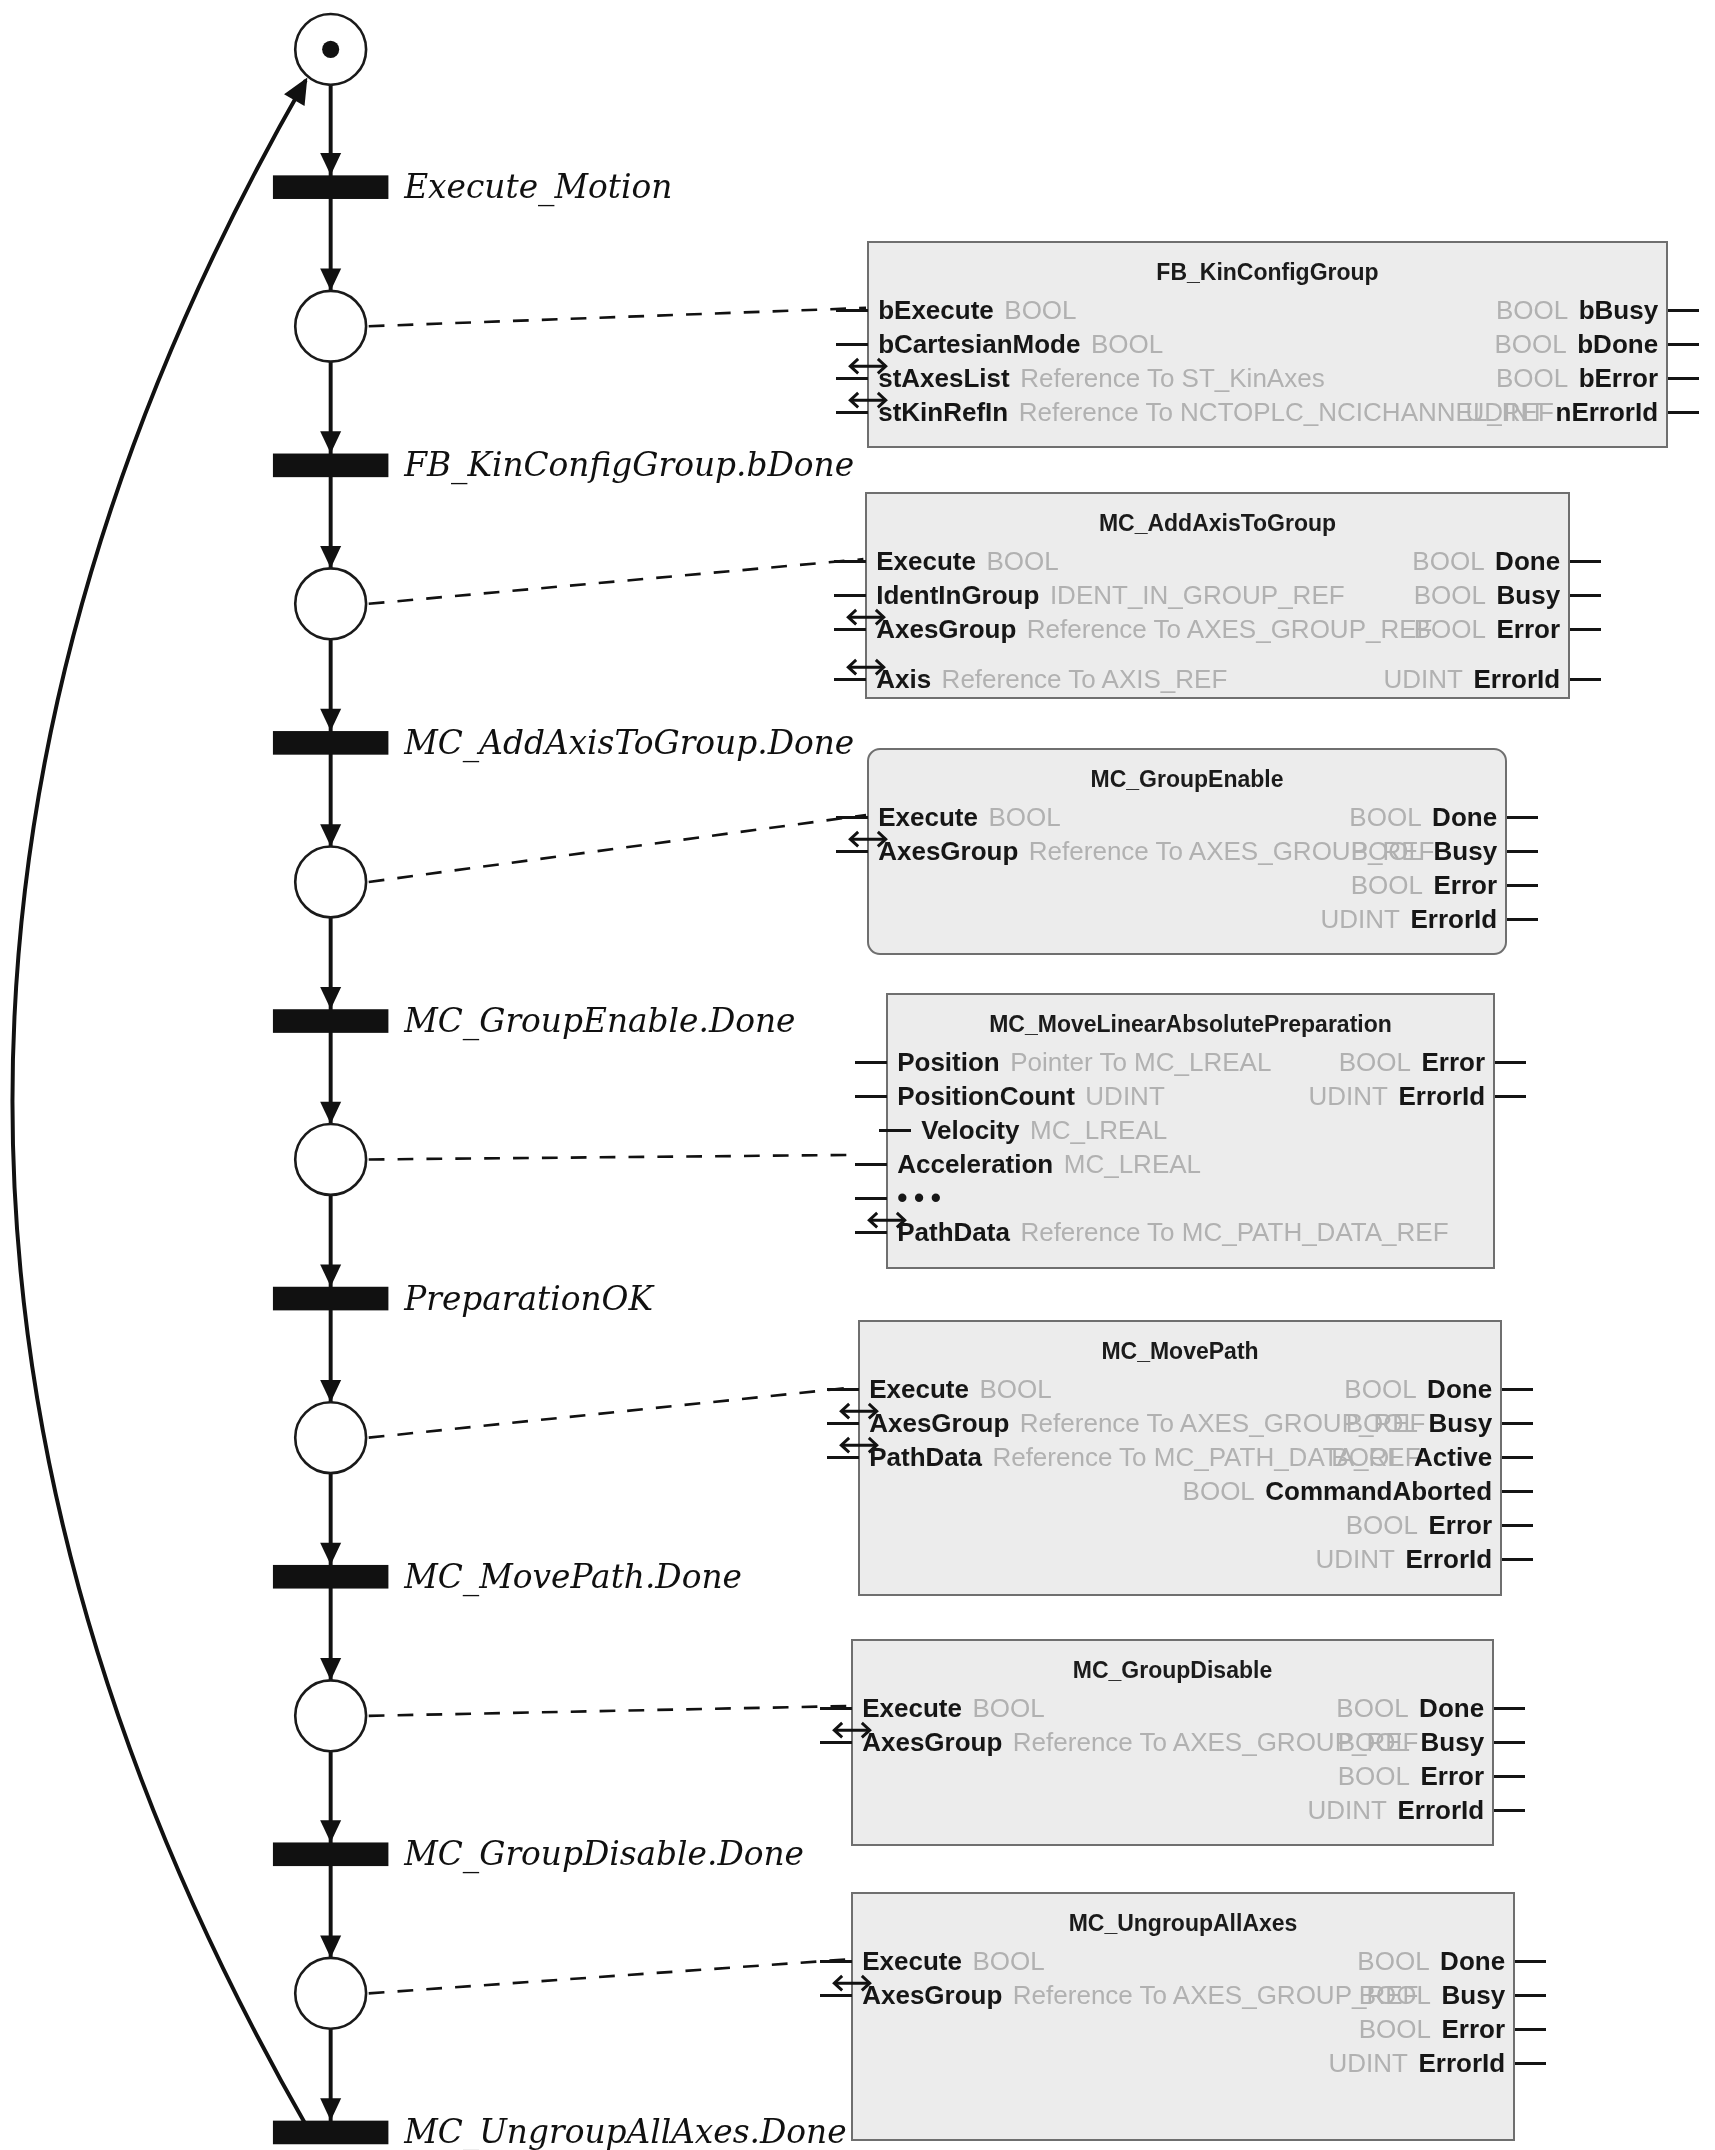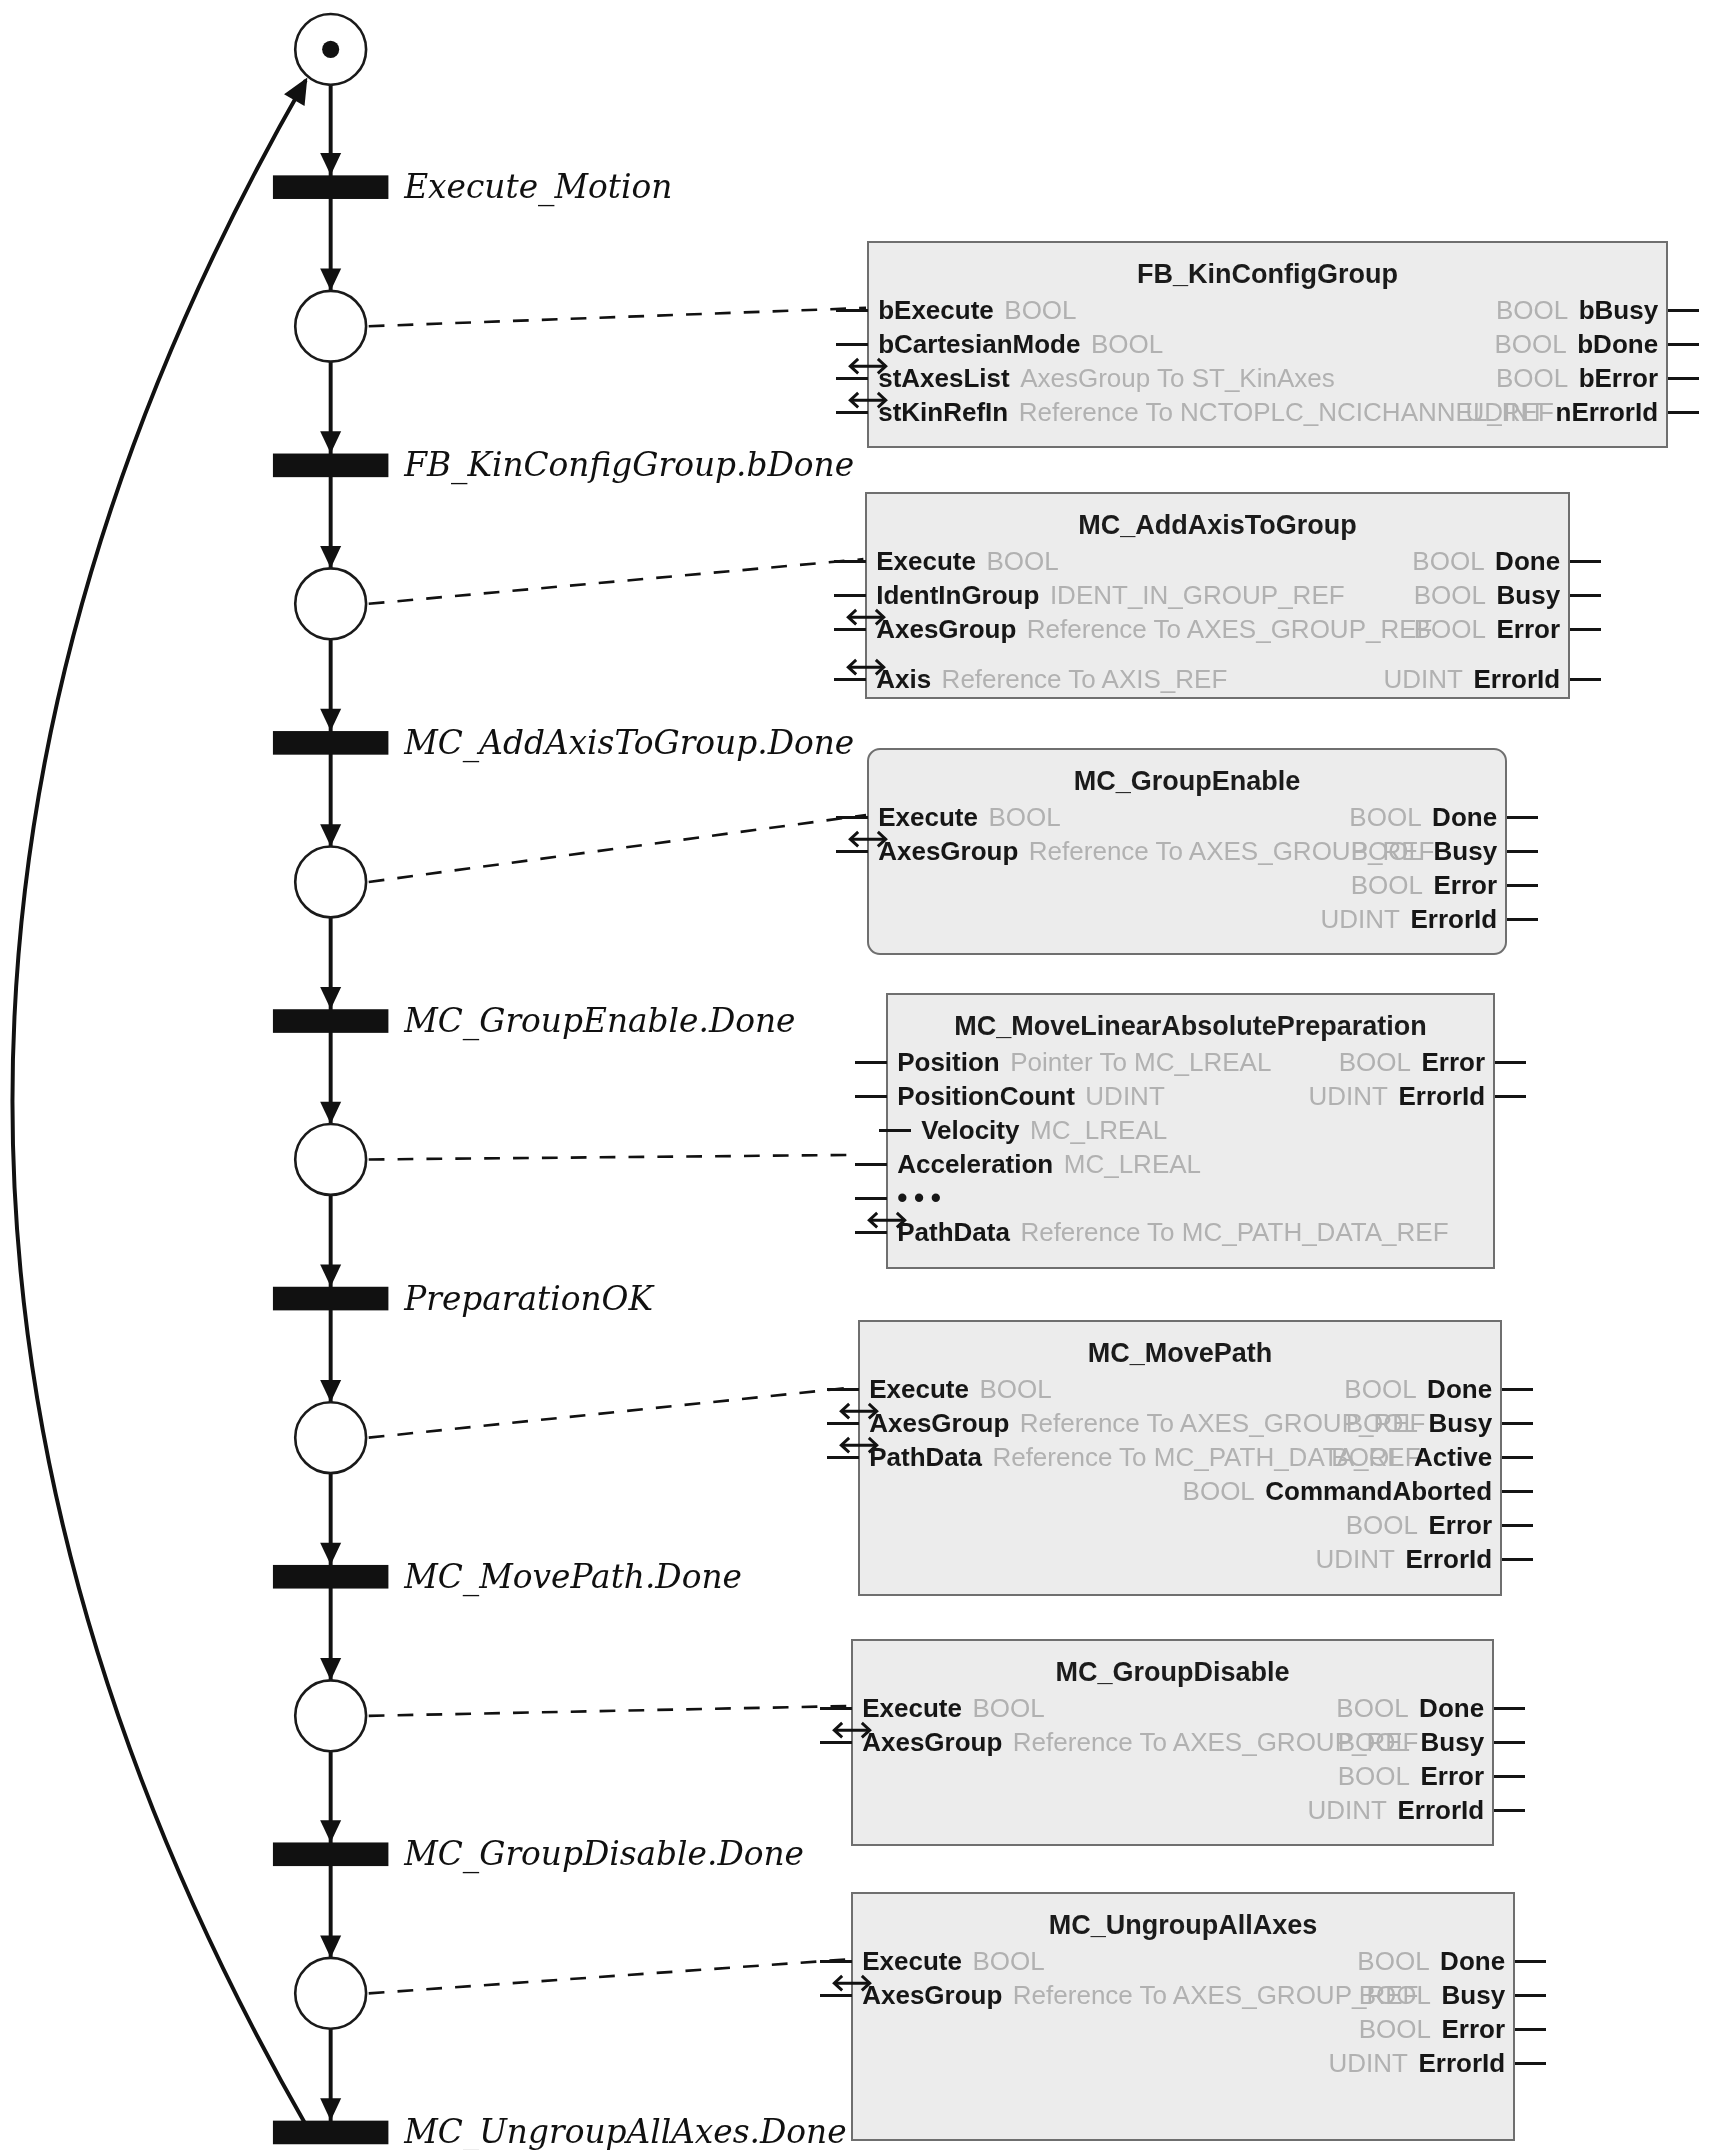--- a/index.html
+++ b/index.html
@@ -6,21 +6,21 @@
   body{
     width:1715px;height:2151px;background:#ffffff;position:relative;overflow:hidden;
     font-family:"Liberation Sans",sans-serif;
   }
   .stage{position:absolute;left:0;top:0;width:1715px;height:2151px}
   #net{position:absolute;left:0;top:0}
   
   .fb{position:absolute;background:#ececec;border:2px solid #6f6f6f;box-sizing:border-box}
   .fb-title{
     position:absolute;left:0;right:0;top:16.4px;text-align:center;
-    font-size:27px;font-weight:bold;color:#1b1b1b;white-space:nowrap
+    font-size:23px;font-weight:bold;color:#1b1b1b;white-space:nowrap
   }
   .fb-row{position:absolute;left:0;right:0;height:34px}
   .lgrp{position:absolute;left:9.2px;top:0;height:34px;line-height:34px;white-space:nowrap}
   .rgrp{position:absolute;right:7.9px;top:0;height:34px;line-height:34px;white-space:nowrap;text-align:right}
   .nm{font-weight:bold;color:#161616;font-size:26px}
   .ty{color:#b1b1b1;font-size:26px}
   .lgrp .ty{margin-left:10.5px}
   .rgrp .nm{margin-left:10.5px}
   .nm.em{letter-spacing:6.6px;font-size:29px}
   .pin{position:absolute;width:31.5px;height:3.3px;background:#141414;top:15.7px}
@@ -103,21 +103,21 @@
           <span class="pin r"></span>
           <span class="rgrp"><span class="ty">BOOL</span><span class="nm">bDone</span></span>
         </div>
         <div class="fb-row" style="top: 118px;">
           <span class="pin l"></span>
           <span class="bidir"><svg viewBox="0 0 64 32" width="42" height="21">
               <line x1="5" y1="17" x2="59" y2="17" stroke="#111111" stroke-width="4.5"></line>
               <polyline points="17,6 5,17 17,28" fill="none" stroke="#111111" stroke-width="4.5"></polyline>
               <polyline points="47,6 59,17 47,28" fill="none" stroke="#111111" stroke-width="4.5"></polyline>
             </svg></span>
-          <span class="lgrp"><span class="nm">stAxesList</span><span class="ty">AxesGroup To ST_KinAxes</span></span>
+          <span class="lgrp"><span class="nm">stAxesList</span><span class="ty">Reference To ST_KinAxes</span></span>
           <span class="pin r"></span>
           <span class="rgrp"><span class="ty">BOOL</span><span class="nm">bError</span></span>
         </div>
         <div class="fb-row" style="top: 152px;">
           <span class="pin l"></span>
           <span class="bidir"><svg viewBox="0 0 64 32" width="42" height="21">
               <line x1="5" y1="17" x2="59" y2="17" stroke="#111111" stroke-width="4.5"></line>
               <polyline points="17,6 5,17 17,28" fill="none" stroke="#111111" stroke-width="4.5"></polyline>
               <polyline points="47,6 59,17 47,28" fill="none" stroke="#111111" stroke-width="4.5"></polyline>
             </svg></span>

